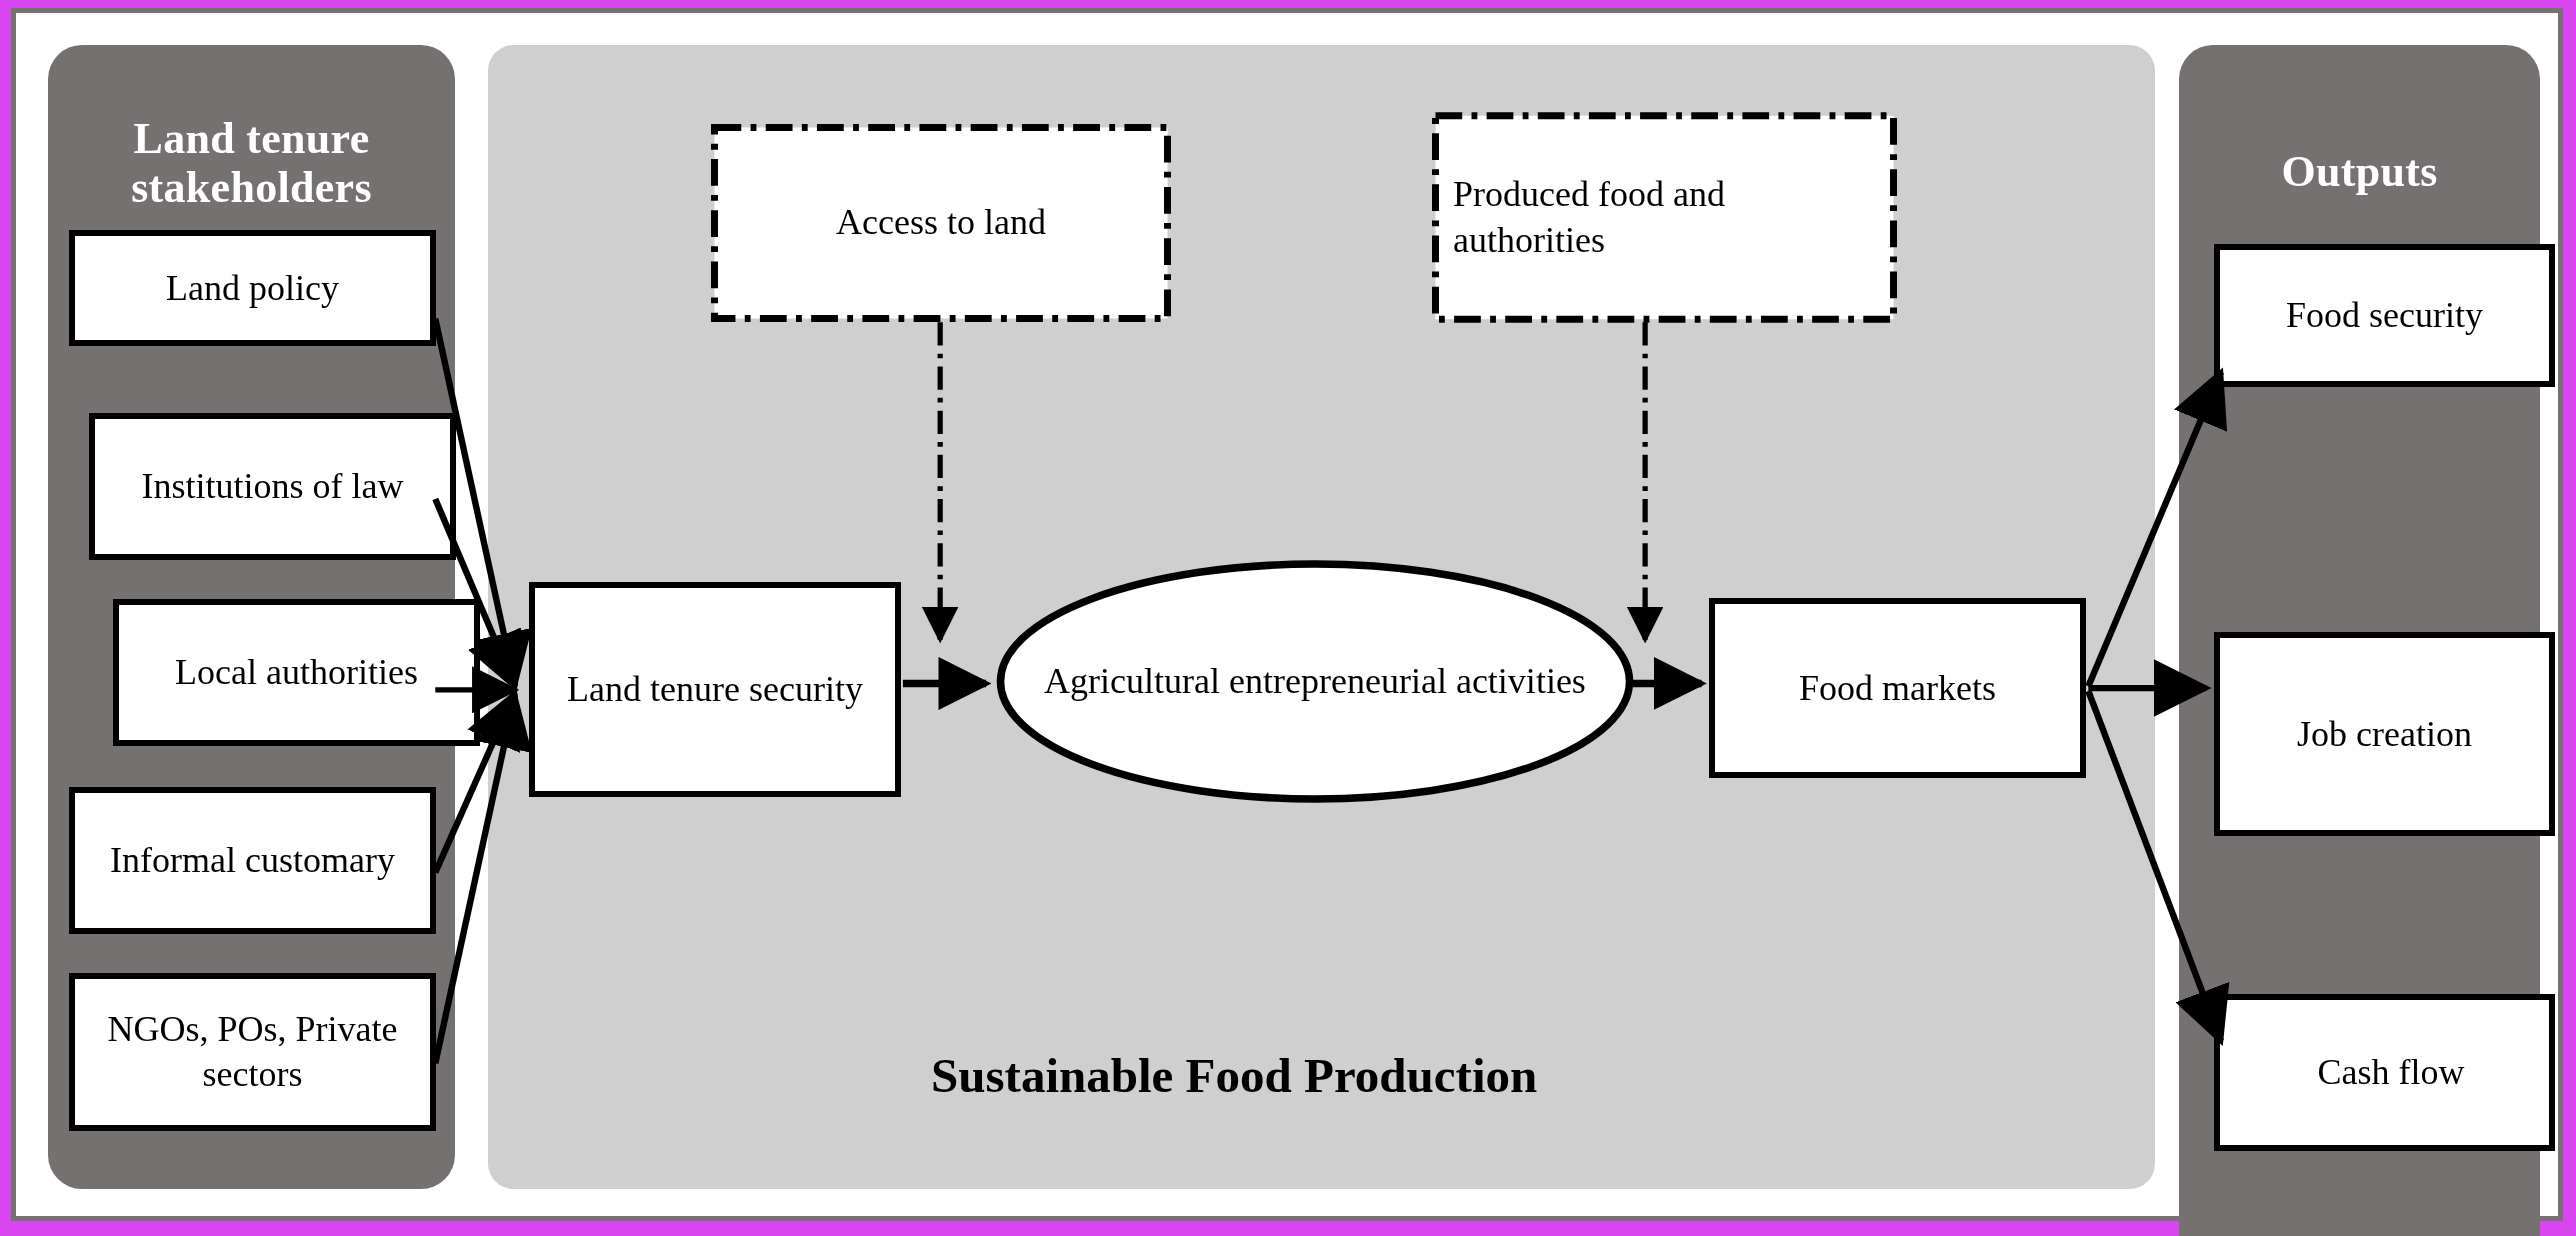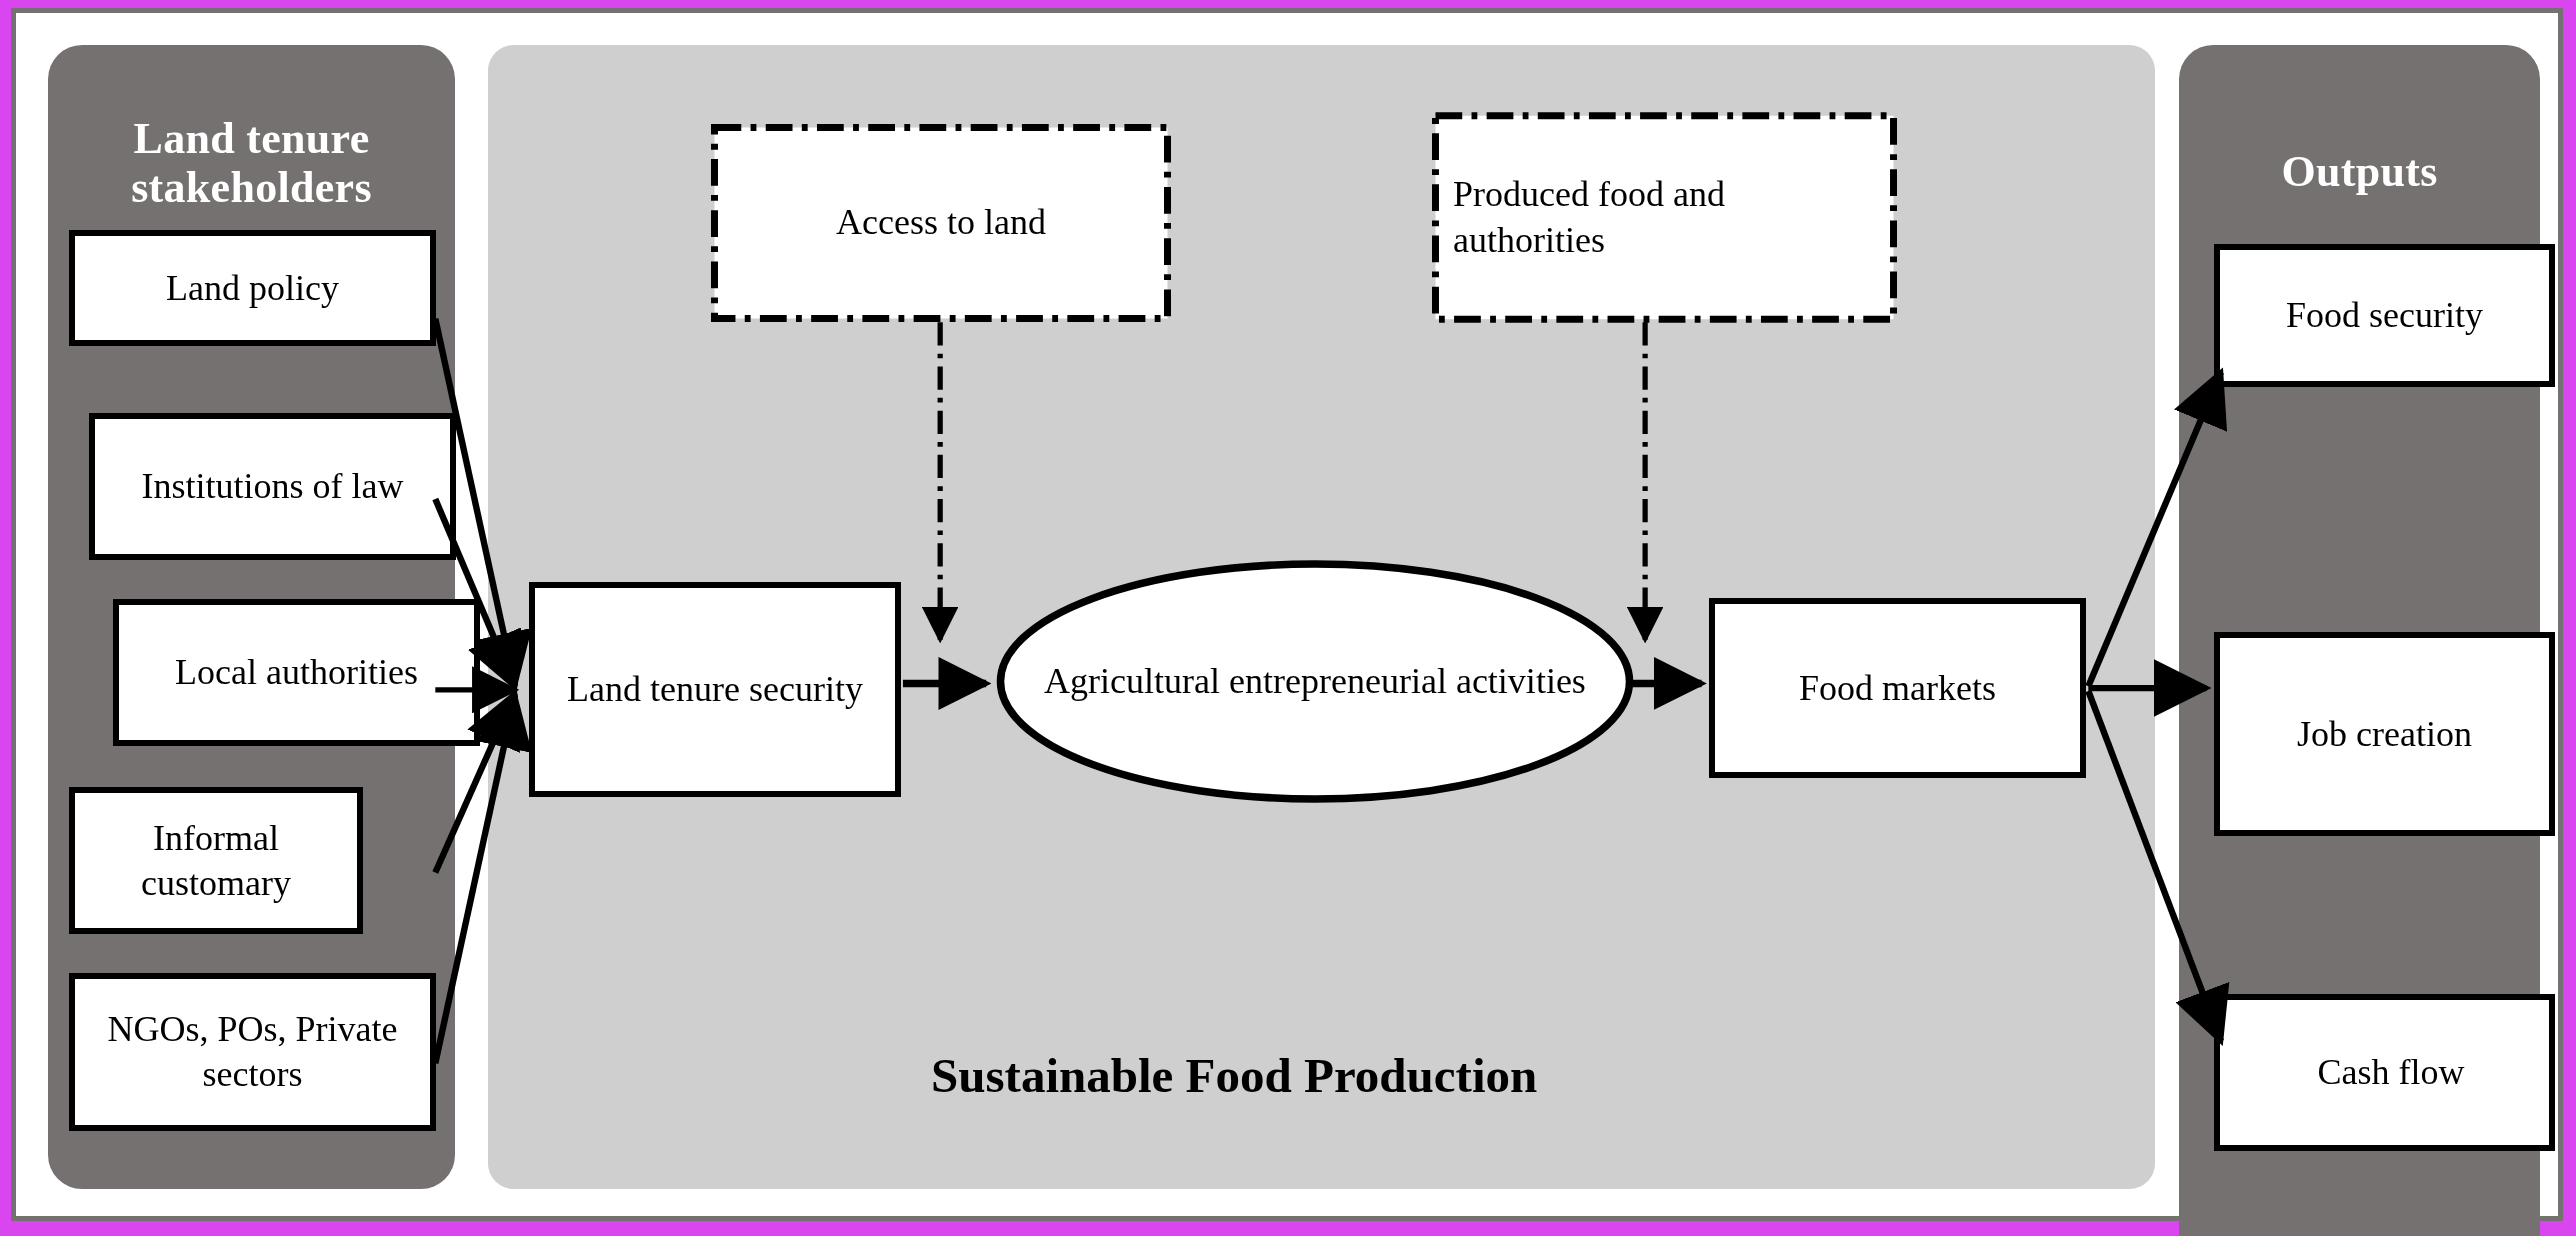--- a/index.html
+++ b/index.html
@@ -164,21 +164,21 @@
   </div>
 
   <div class="node" style="left:69px; top:413px; width:367px; height:147px;margin-left:20px;">
     <span>Institutions of law</span>
   </div>
 
   <div class="node" style="left:69px; top:599px; width:367px; height:147px;margin-left:44px;">
     <span>Local authorities</span>
   </div>
 
-  <div class="node" style="left:69px; top:787px; width:294px; height:147px;">
+  <div class="node" style="left:69px; top:787px; width:367px; height:147px;">
     <span>Informal customary</span>
   </div>
 
   <div class="node" style="left:69px; top:973px; width:367px; height:158px;">
     <span>NGOs, POs, Private sectors</span>
   </div>
 
   <div class="panel panel-center"></div>
 
   <div class="dashdot-wrap" style="left:711px; top:124px; width:460px; height:198px;">

